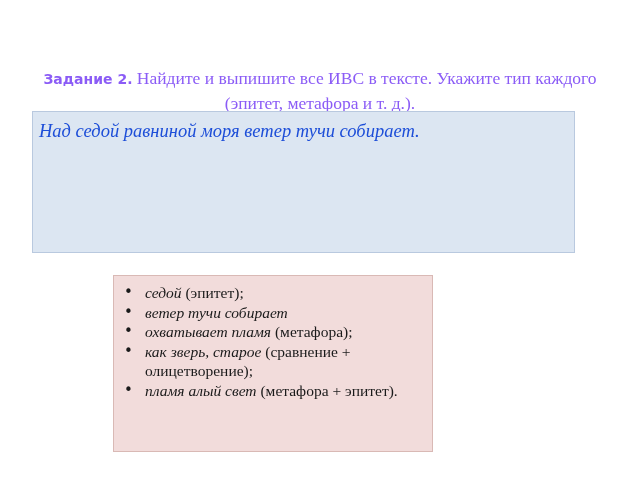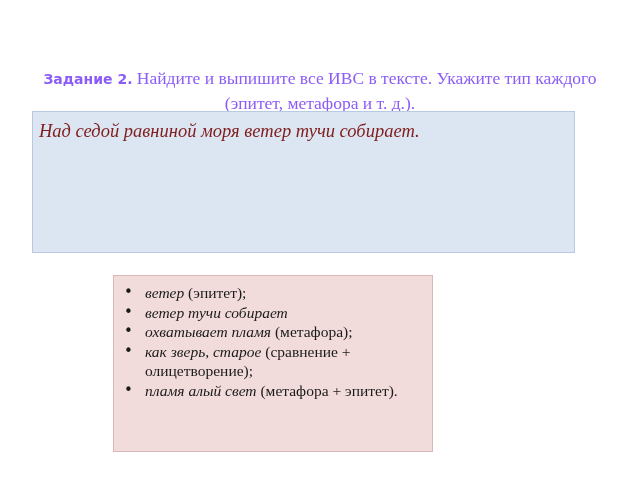--- a/index.html
+++ b/index.html
@@ -13,21 +13,21 @@
     }
     .task-label {
       font-family: "DejaVu Sans", sans-serif; font-weight: bold; font-size: 14px;
     }
     .poem-box {
       position: absolute; left: 32px; top: 111px; width: 543px; height: 142px;
       background: #dce6f2; border: 1px solid #b9c9df; box-sizing: border-box;
       padding: 5px 6px;
     }
     .poem-line {
-      font-style: italic; font-size: 18.5px; line-height: 28.5px; white-space: nowrap; color: #7f1d1d;
+      font-style: italic; font-size: 18.5px; line-height: 28.5px; white-space: nowrap; color: #1d4ed8;
     }
     .answer-box {
       position: absolute; left: 113px; top: 275px; width: 320px; height: 177px;
       background: #f2dcdb; border: 1px solid #d9b9b5; box-sizing: border-box;
       padding: 7px 8px 0 8px;
     }
     .answer-list { list-style: none; margin: 0; padding: 0; }
     .answer-item {
       position: relative; padding-left: 23px; font-size: 15.5px; line-height: 19.5px; color: #1a1a1a;
     }
@@ -44,21 +44,21 @@
 </div>
 
 <div class="poem-box">
   <div class="poem-line">Над седой равниной моря ветер тучи собирает.</div>
 </div>
 
 <div class="answer-box">
   <ul class="answer-list">
     <li class="answer-item">
       <span class="bullet">•</span>
-      <span class="term">ветер</span><span> (эпитет);</span>
+      <span class="term">седой</span><span> (эпитет);</span>
     </li>
     <li class="answer-item">
       <span class="bullet">•</span>
       <span class="term">ветер тучи собирает</span><br>
     </li>
     <li class="answer-item">
       <span class="bullet">•</span>
       <span class="term">охватывает пламя</span><span> (метафора);</span>
     </li>
     <li class="answer-item">

